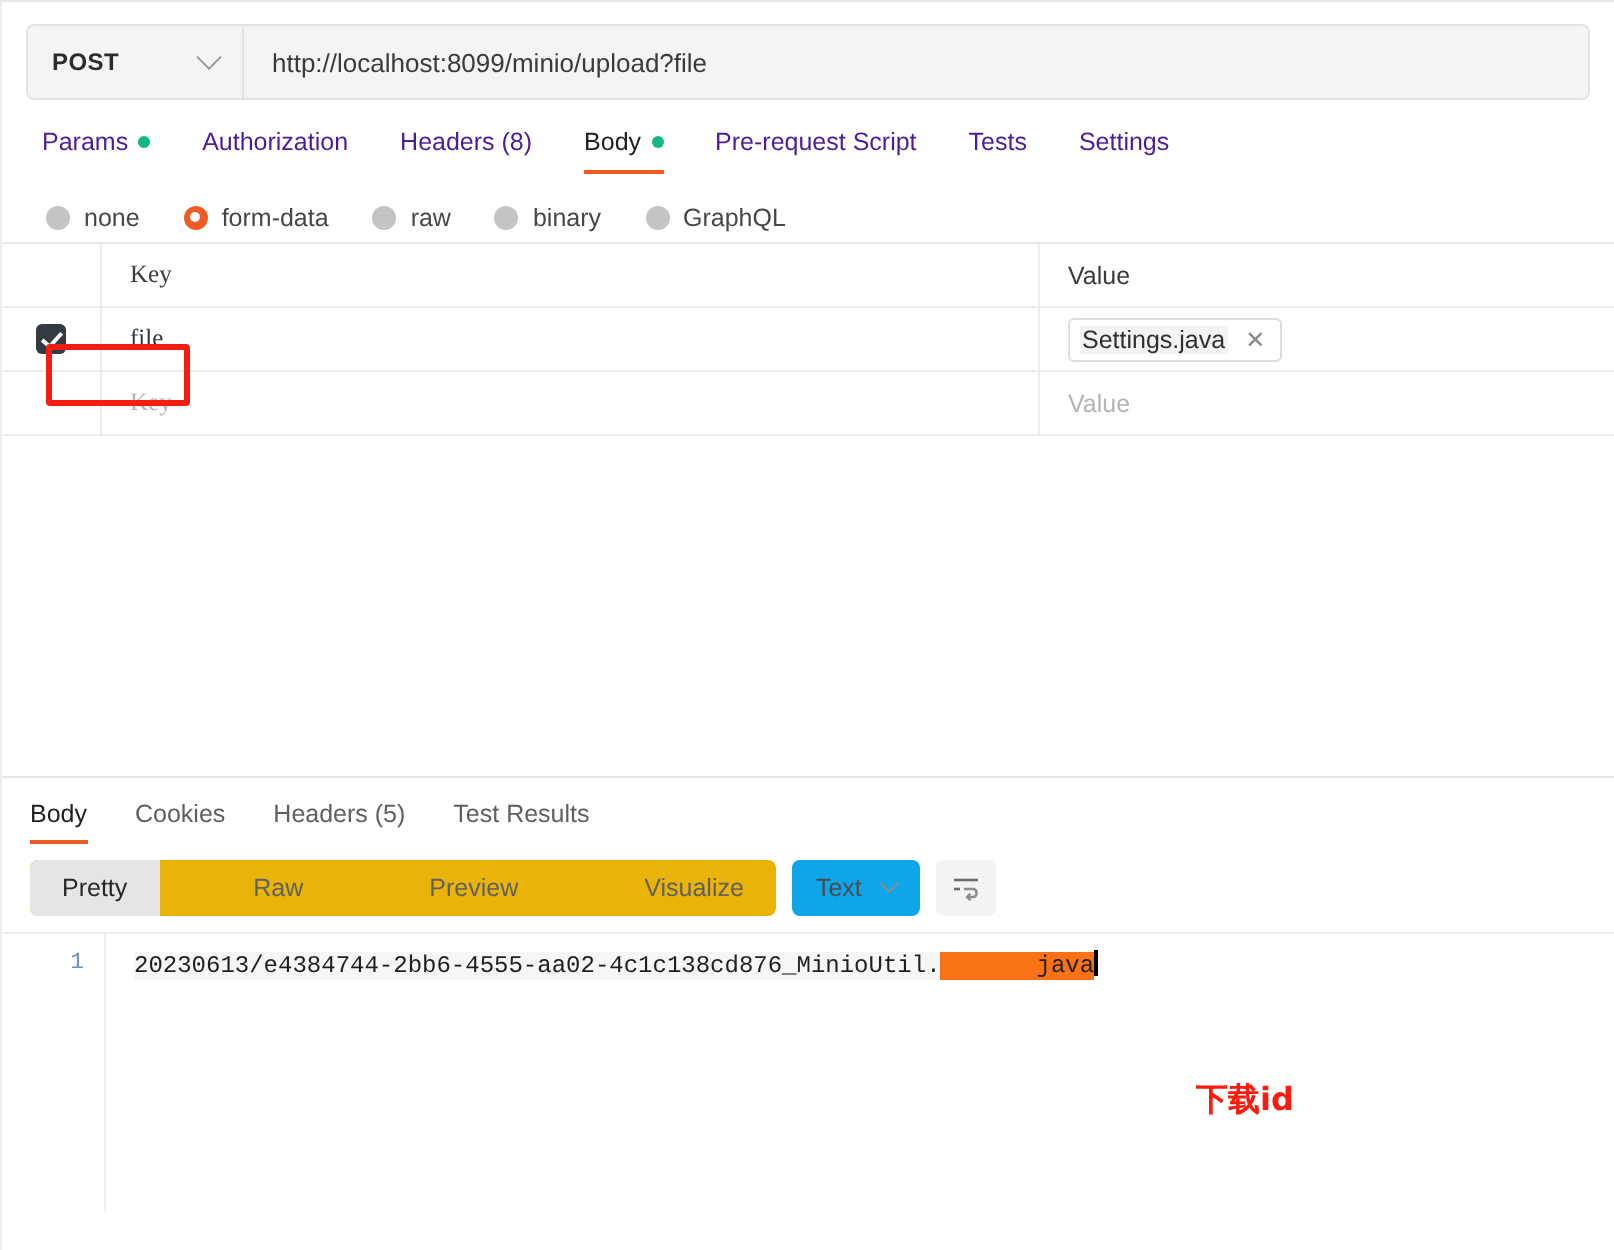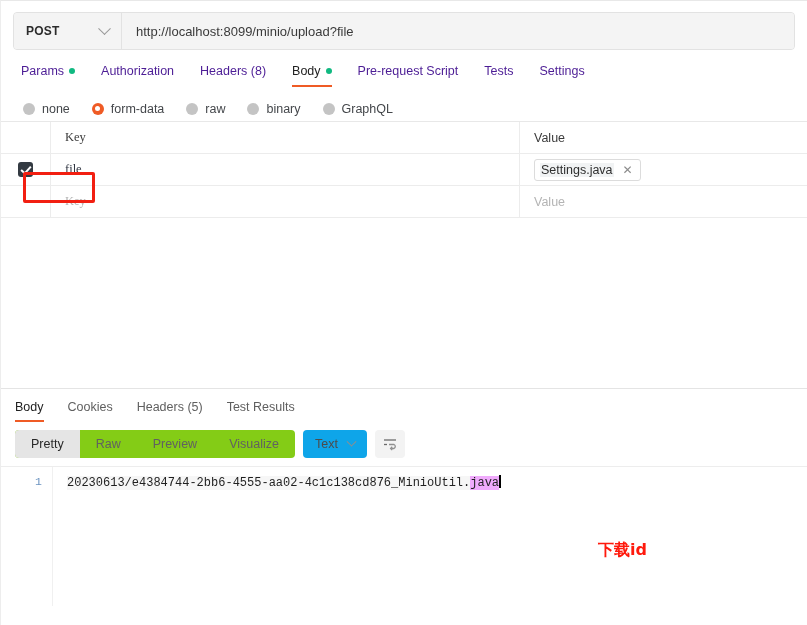--- a/index.html
+++ b/index.html
@@ -268,24 +268,25 @@
   }
 
   .fmt-bar {
     display: flex;
     align-items: center;
     gap: 8px;
     padding: 8px 14px 8px 14px;
   }
   .seg {
     display: flex;
-    background: #84cc16;
+    background: #eab308;
     border-radius: 4px;
     overflow: hidden;
     height: 28px;
+    gap: 31px;
   }
   .seg-btn {
     display: flex;
     align-items: center;
     padding: 0 16px;
     font-size: 12.5px;
     color: #616161;
     cursor: pointer;
     white-space: nowrap;
   }
@@ -345,21 +346,21 @@
   .code-area {
     flex: 1;
     padding: 8px 0 0 14px;
     font-family: "Liberation Mono", monospace;
     font-size: 12px;
     color: #1f1f1f;
     white-space: pre;
     position: relative;
   }
   .code-line { display: inline-block; background: #f6f6f6; }
-  .code-sel { background: #f0abfc; }
+  .code-sel { background: #f97316; padding-left: 48px; }
   .caret {
     display: inline-block;
     width: 1.5px;
     height: 13px;
     background: #000000;
     vertical-align: -2px;
   }
   .annot-text {
     position: absolute;
     left: 597px;

